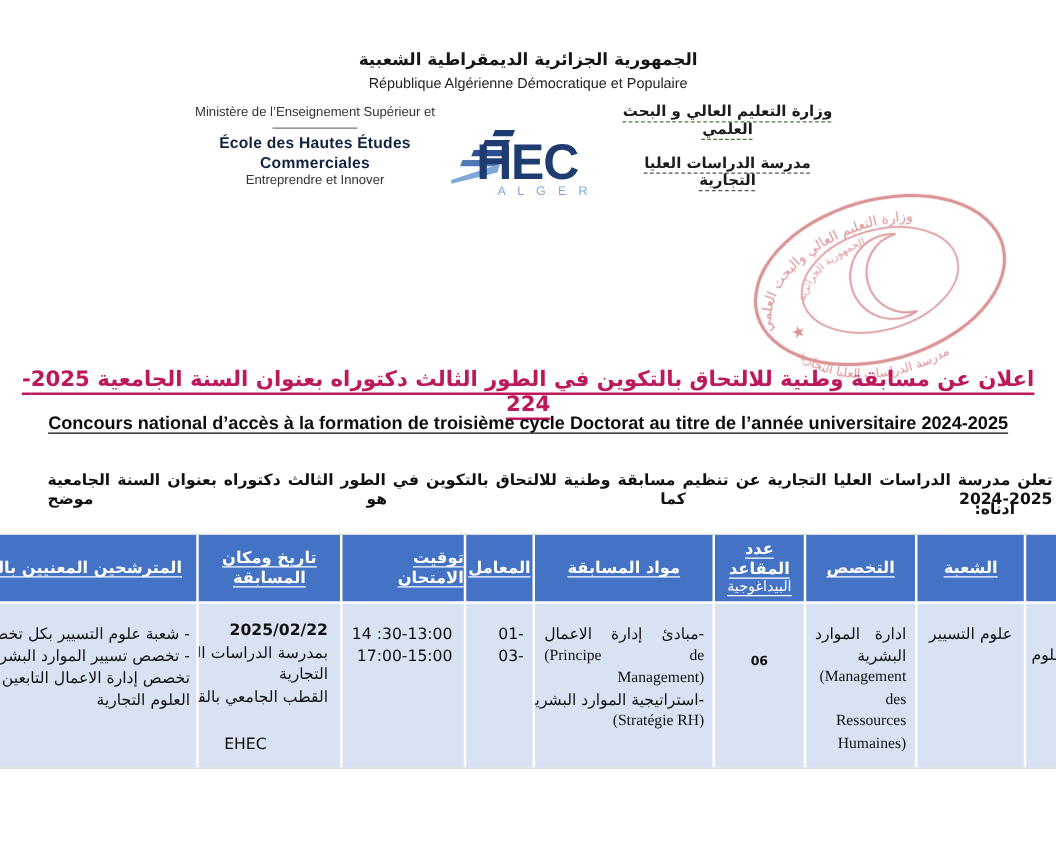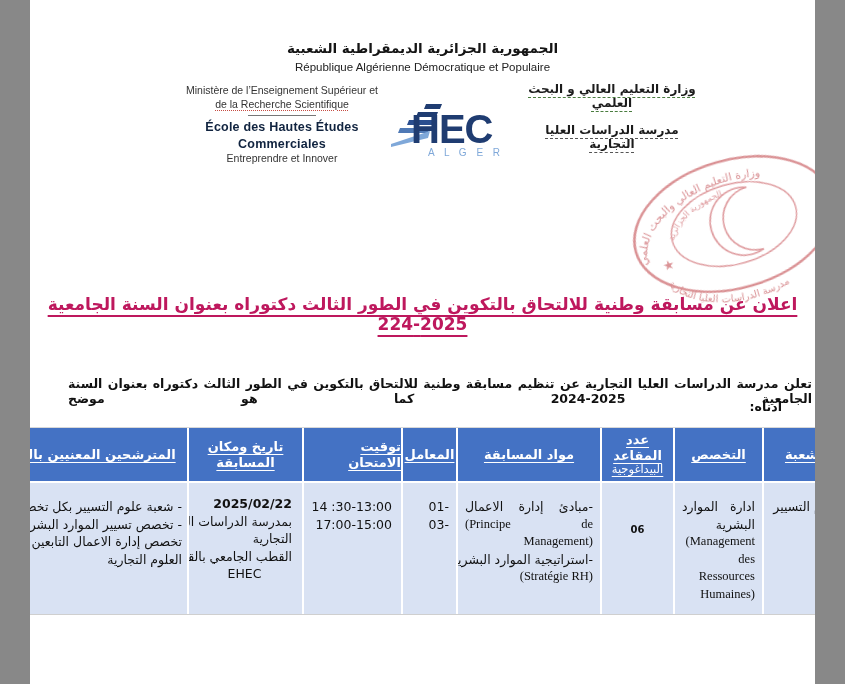--- a/index.html
+++ b/index.html
@@ -1,18 +1,18 @@
 <!DOCTYPE html>
 <html><head>
 <meta charset="utf-8">
 <style>
   * { margin:0; padding:0; box-sizing:border-box; }
   body { background:#888; }
   .page {
-    position:relative; width:785px; height:684px; margin:0 auto;
+    position:relative; width:845px; height:684px; margin:0 auto;
     background:#ffffff; overflow:hidden;
     font-family:"Liberation Sans", sans-serif; color:#1a1a1a;
   }
   .abs { position:absolute; }
   .ctr { left:0; right:0; text-align:center; }
   .ar { font-family:"DejaVu Sans", sans-serif; direction:rtl; }
 
   .republic-ar { top:40px; font-size:13.5px; font-weight:bold; color:#151515; }
   .republic-fr { top:61px; font-size:11.5px; color:#222; }
 
@@ -55,38 +55,37 @@
   .th .thin { font-weight:normal; font-size:11.5px; }
   .td { background:#D9E2F3; font-family:"DejaVu Sans", sans-serif; direction:rtl;
         font-size:12.5px; color:#111; line-height:17.5px; padding:15px 7px 0 7px; overflow:hidden; }
   .ln { white-space:nowrap; text-align:right; }
   .stretch { white-space:normal; text-align:justify; text-align-last:justify; }
   .lt { direction:ltr; }
   .serif { font-family:"Liberation Serif", serif; }
   .td-cand { padding-right:5px; }
   .td-date { padding-top:12px; padding-right:10px; }
   .td-date .d { font-weight:bold; }
-  .td-date .ehec { padding-left:13px; text-align:center; direction:ltr; padding-right:12px; }
+  .td-date .ehec { padding-left:13px; text-align:left; direction:ltr; padding-right:12px;margin-top:21px; }
   .td-time { padding-right:9px; }
   .td-coef { padding-right:7px; }
   .td-seats { padding-top:38px; text-align:center; font-weight:bold; font-size:10px; }
   .td-branch { text-align:center; }
   .td-field { padding-top:14px; padding-right:60px; }
 </style>
 </head>
 <body>
 
 <div class="page">
 
   <div class="abs ctr ar republic-ar">الجمهورية الجزائرية الديمقراطية الشعبية</div>
   <div class="abs ctr republic-fr">République Algérienne Démocratique et Populaire</div>
 
   <div class="abs min-block">
     <div>Ministère de l’Enseignement Supérieur et</div>
-    <div class="min-l2">de la Recherche Scientifique</div>
     <div class="min-sep"></div>
     <div class="school-fr">École des Hautes Études Commerciales</div>
     <div class="motto-fr">Entreprendre et Innover</div>
   </div>
 
   <svg class="abs logo" width="128" height="60" viewBox="0 0 128 60">
     <g>
       <polygon points="36,4 52,4 50,9 34,9" fill="#1f3c71"></polygon>
       <polygon points="28,12 48,12 46,17 26,17" fill="#1f3c71"></polygon>
       <polygon points="19,20 44,20 42,25 17,25" fill="#2a4e8f"></polygon>
@@ -122,20 +121,21 @@
       <text font-size="8.5" fill="#c9595e" font-family="DejaVu Sans, sans-serif">
         <textPath href="#arcM">الجمهورية الجزائرية</textPath>
       </text>
       <text font-size="10" fill="#bf444a" font-family="DejaVu Sans, sans-serif">
         <textPath href="#arcB">مدرسة الدراسات العليا التجارية</textPath>
       </text>
     </g>
   </svg>
 
   <div class="abs ar title-ar">اعلان عن مسابقة وطنية للالتحاق بالتكوين في الطور الثالث دكتوراه بعنوان السنة الجامعية 2025-224</div>
+  <div class="abs title-fr">Concours national d’accès à la formation de troisième cycle Doctorat au titre de l’année universitaire 2024-2025</div>
 
   <div class="abs ar intro-1">تعلن مدرسة الدراسات العليا التجارية عن تنظيم مسابقة وطنية للالتحاق بالتكوين في الطور الثالث دكتوراه بعنوان السنة الجامعية 2025-2024 كما هو موضح</div>
   <div class="abs ar intro-2">ادناه:</div>
 
   <div class="abs tbl">
 
     <div class="th">
         <span>المترشحين المعنيين بالمسابقة</span>
       </div>
     <div class="th">

